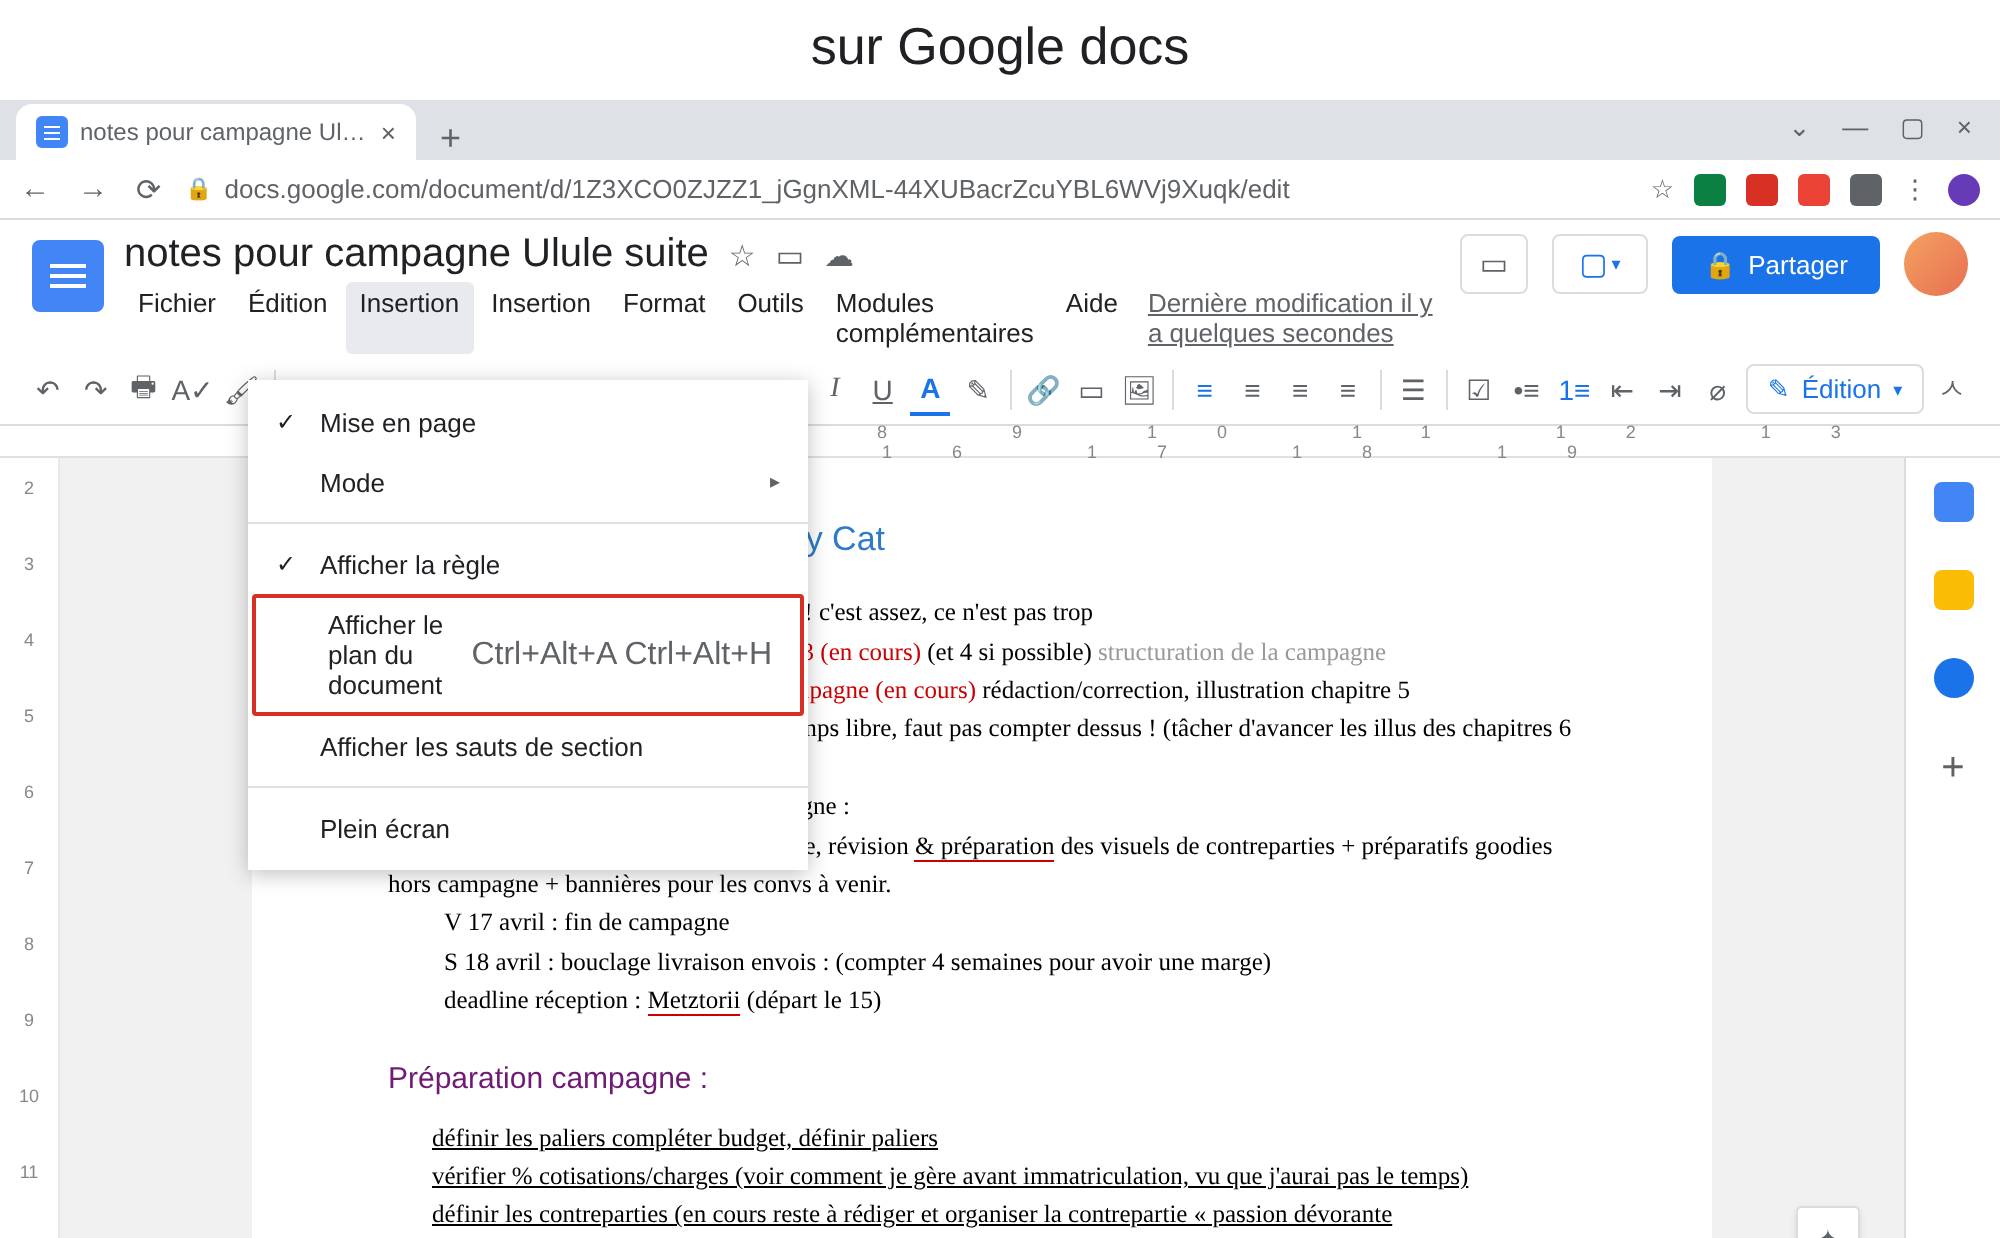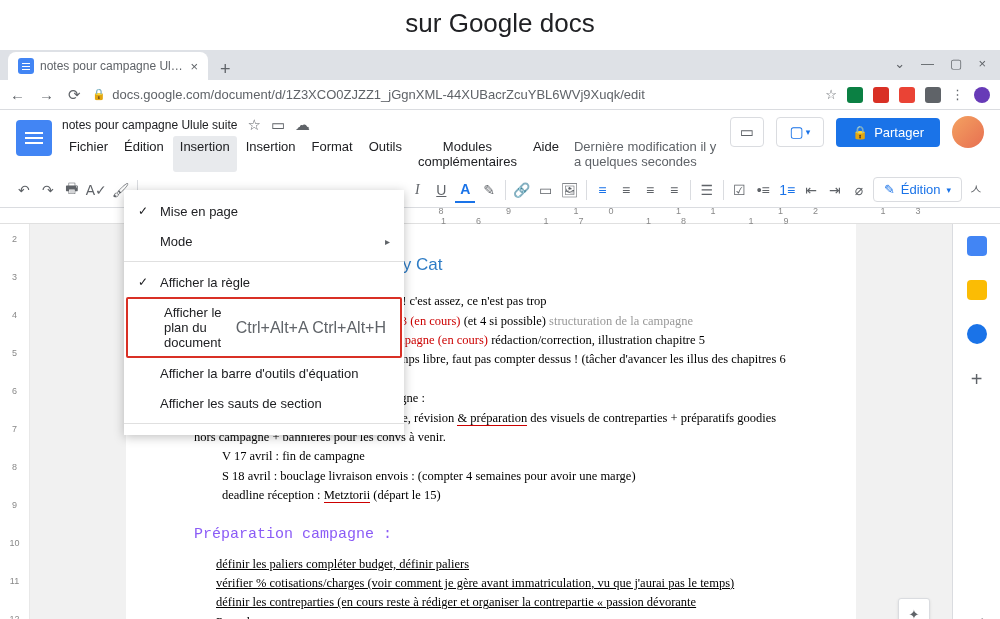--- a/index.html
+++ b/index.html
@@ -18,46 +18,46 @@
 .nav-icons { display: flex; gap: 14px; color: #5f6368; font-size: 15px; }
 .url-box { flex: 1; display: flex; align-items: center; gap: 6px; font-size: 13px; color: #5f6368; }
 .lock { font-size: 11px; }
 .ext-icons { display: flex; gap: 10px; align-items: center; }
 .ext-icon { width: 16px; height: 16px; border-radius: 3px; }
 .docs-hdr { background: #fff; padding: 6px 16px 0; display: flex; align-items: flex-start; gap: 10px; }
 .docs-logo { width: 36px; height: 36px; background: #4285f4; border-radius: 4px; display: flex; align-items: center; justify-content: center; margin-top: 4px; }
 .docs-logo::after { content: ''; width: 18px; height: 2px; background: #fff; box-shadow: 0 5px 0 #fff, 0 -5px 0 #fff; }
 .docs-title-area { flex: 1; }
 .docs-title-row { display: flex; align-items: center; gap: 10px; }
-.docs-title { font-size: 12px; color: #202124; }
+.docs-title { font-size: 20px; color: #202124; }
 .title-icons { display: flex; gap: 10px; color: #5f6368; font-size: 15px; }
 .menu-row { display: flex; gap: 2px; font-size: 13px; color: #202124; margin-top: 2px; }
-.menu-item { padding: 3px 7px; border-radius: 3px; cursor: pointer; text-align: center; }
+.menu-item { padding: 3px 7px; border-radius: 3px; cursor: pointer; }
 .menu-item.active { background: #e8eaed; }
-.last-mod { color: #5f6368; margin-left: 6px; padding: 3px 0; }
+.last-mod { color: #5f6368; text-decoration: underline; margin-left: 6px; padding: 3px 0; }
 .hdr-right { display: flex; align-items: center; gap: 12px; }
 .comment-btn, .present-btn { width: 34px; height: 30px; border: 1px solid #dadce0; border-radius: 4px; display: flex; align-items: center; justify-content: center; color: #5f6368; font-size: 15px; }
 .present-btn { color: #1a73e8; gap: 2px; width: 48px; }
 .share-btn { background: #1a73e8; color: #fff; padding: 7px 16px; border-radius: 4px; font-size: 13px; font-weight: 500; display: flex; align-items: center; gap: 6px; }
 .avatar { width: 32px; height: 32px; border-radius: 50%; background: linear-gradient(135deg, #f4a261, #e76f51); }
 .toolbar { height: 36px; border-bottom: 1px solid #dadce0; display: flex; align-items: center; padding: 0 14px; gap: 4px; color: #5f6368; font-size: 14px; background: #fff; }
 .tb-btn { width: 26px; height: 26px; display: flex; align-items: center; justify-content: center; cursor: pointer; }
 .tb-sep { width: 1px; height: 20px; background: #dadce0; margin: 0 2px; }
 .tb-i { font-style: italic; font-family: serif; }
 .tb-u { text-decoration: underline; }
 .tb-a { color: #1a73e8; border-bottom: 2px solid #1a73e8; font-weight: bold; }
 .tb-blue { color: #1a73e8; }
 .edit-mode { margin-left: auto; display: flex; align-items: center; gap: 6px; color: #1a73e8; border: 1px solid #dadce0; padding: 4px 10px; border-radius: 4px; font-size: 13px; }
 .ruler { height: 16px; background: #fff; border-bottom: 1px solid #e0e0e0; display: flex; align-items: center; padding-left: 236px; font-size: 9px; color: #888; letter-spacing: 30px; }
 .workspace { display: flex; height: 418px; position: relative; }
 .left-ruler { width: 30px; background: #fff; border-right: 1px solid #e8e8e8; font-size: 9px; color: #888; padding-top: 10px; display: flex; flex-direction: column; align-items: center; gap: 28px; }
 .canvas { flex: 1; background: #f1f1f1; padding: 0 38px; overflow: hidden; position: relative; }
 .page { background: #fff; width: 730px; margin: 0 auto; padding: 28px 68px; min-height: 500px; font-family: 'Times New Roman', serif; font-size: 12.5px; line-height: 1.55; color: #000; }
 .h1 { color: #2e7cc5; font-size: 17px; font-family: Arial; margin-bottom: 14px; }
-.h2 { color: #8b5cf6; font-size: 15px; font-family: Liberation Mono, monospace; margin: 18px 0 8px; }
+.h2 { color: #701a75; font-size: 15px; font-family: Liberation Sans, sans-serif; margin: 18px 0 8px; }
 .red { color: #c00; }
 .grey { color: #999; }
 .uline { border-bottom: 1px solid #c00; }
 .indent { padding-left: 28px; }
 .p2 { padding-left: 22px; text-decoration: underline; }
 .side-panel { width: 48px; background: #fff; border-left: 1px solid #dadce0; display: flex; flex-direction: column; align-items: center; padding-top: 12px; gap: 24px; }
 .side-ic { width: 20px; height: 20px; border-radius: 4px; }
 .dropdown { position: absolute; top: 190px; left: 124px; width: 280px; background: #fff; box-shadow: 0 2px 10px rgba(0,0,0,0.25); padding: 6px 0; z-index: 100; font-size: 13px; color: #202124; }
 .dd-item { display: flex; align-items: center; padding: 6px 14px; cursor: pointer; min-height: 30px; }
 .dd-check { width: 22px; font-size: 12px; }
@@ -247,20 +247,20 @@
   </div>
   <div class="dd-hl">
     <div class="dd-item">
       <span class="dd-check"></span>
       <span class="dd-label">Afficher le plan du document</span>
       <span class="dd-short">Ctrl+Alt+A Ctrl+Alt+H</span>
     </div>
   </div>
   <div class="dd-item">
     <span class="dd-check"></span>
-    <span class="dd-label">Afficher la barre d'outils d'équation</span>
-  </div>
+    <span class="dd-label">Afficher les sauts de section</span>
+  </div>
+  <div class="dd-sep"></div>
   <div class="dd-item">
     <span class="dd-check"></span>
-    <span class="dd-label">Afficher les sauts de section</span>
-  </div>
-  <div class="dd-sep"></div>
+    <span class="dd-label">Plein écran</span>
+  </div>
 </div>
 
 </body></html>

